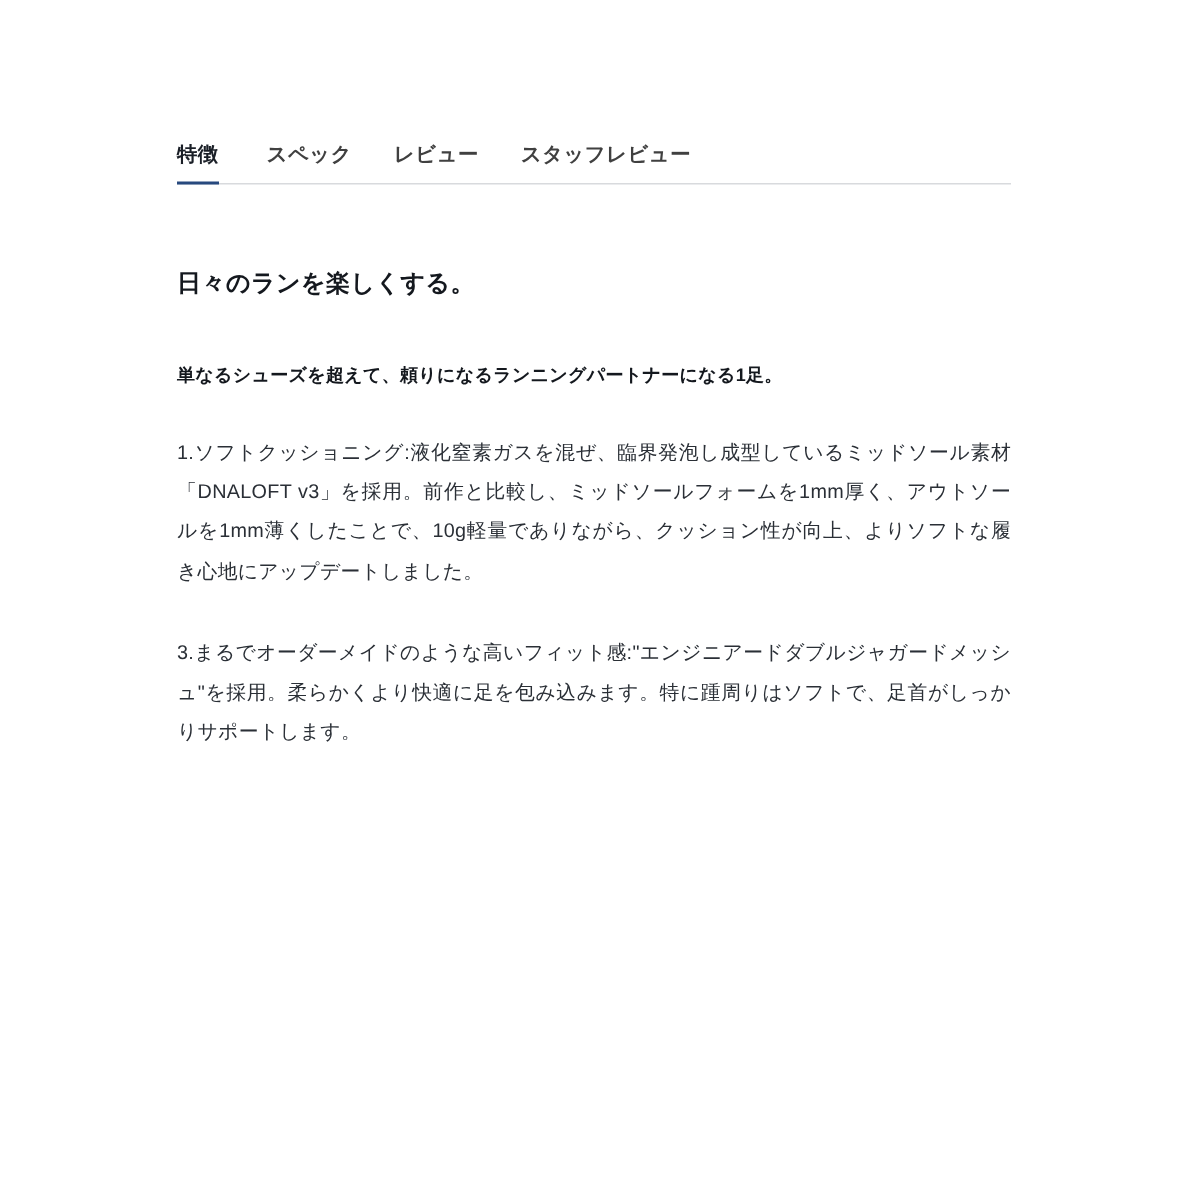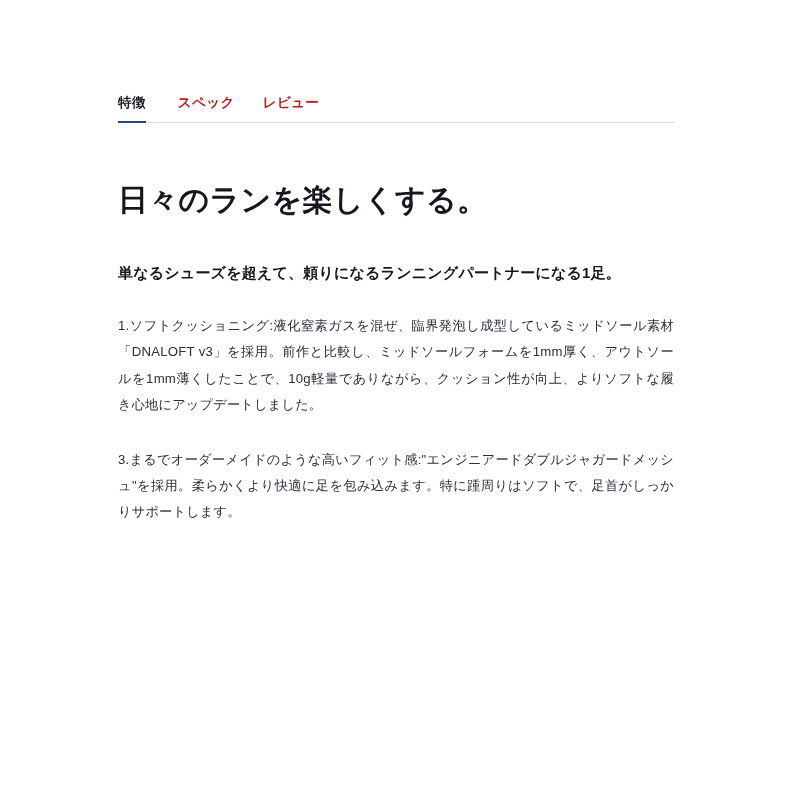--- a/index.html
+++ b/index.html
@@ -31,21 +31,21 @@
     display: flex;
     align-items: flex-end;
     gap: 0;
     border-bottom: 1px solid #d8dadd;
     height: 44px;
   }
   .tab {
     position: relative;
     font-size: 13.5px;
     font-weight: bold;
-    color: #b91c1c;
+    color: #404040;
     letter-spacing: 0.4px;
     padding: 0 14px 13px 14px;
     cursor: pointer;
     white-space: nowrap;
     line-height: 1;
   }
   .tab:first-child {
     padding-left: 0;
     padding-right: 18px;
   }
@@ -57,29 +57,29 @@
     position: absolute;
     left: 0;
     right: 18px;
     bottom: -1px;
     height: 2px;
     background: #27497e;
   }
   
   .headline {
     margin: 56px 0 16px 0;
-    font-size: 30px;
+    font-size: 16px;
     font-weight: bold;
     color: #14181e;
     letter-spacing: 0.3px;
     line-height: 1.4;
   }
   .subhead {
     margin: 40px 0 0 0;
-    font-size: 15px;
+    font-size: 12px;
     font-weight: bold;
     color: #14181e;
     letter-spacing: 0.2px;
     line-height: 1.6;
   }
   
   .para {
     margin: 28px 0 0 0;
     font-size: 13.2px;
     line-height: 2.0;
@@ -99,20 +99,23 @@
     <div class="tabs">
       <div class="tab active">
         <span>特徴</span>
       </div>
       <div class="tab">
         <span>スペック</span>
       </div>
       <div class="tab">
         <span>レビュー</span>
       </div>
+      <div class="tab">
+        <span>スタッフレビュー</span>
+      </div>
     </div>
 
     <h1 class="headline">日々のランを楽しくする。</h1>
 
     <h2 class="subhead">単なるシューズを超えて、頼りになるランニングパートナーになる1足。</h2>
 
     <p class="para">1.ソフトクッショニング:液化窒素ガスを混ぜ、臨界発泡し成型しているミッドソール素材「DNALOFT v3」を採用。前作と比較し、ミッドソールフォームを1mm厚く、アウトソールを1mm薄くしたことで、10g軽量でありながら、クッション性が向上、よりソフトな履き心地にアップデートしました。</p>
     <p class="para">3.まるでオーダーメイドのような高いフィット感:"エンジニアードダブルジャガードメッシュ"を採用。柔らかくより快適に足を包み込みます。特に踵周りはソフトで、足首がしっかりサポートします。</p>
 
   </div>

